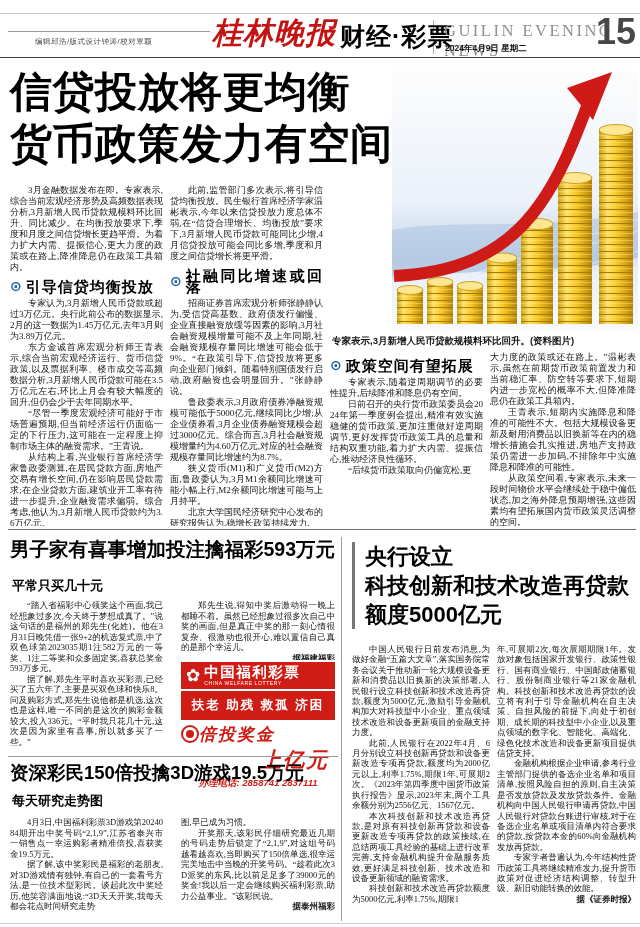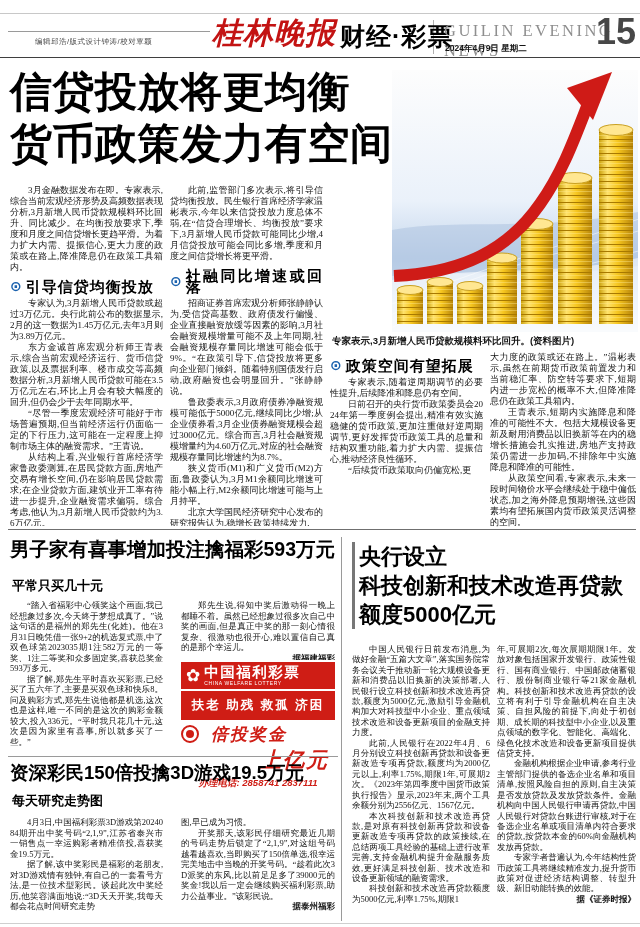--- a/index.html
+++ b/index.html
@@ -61,35 +61,35 @@
   
   .ad{position:absolute;left:181px;top:662px;width:154px;
       font-family:"Liberation Sans","DejaVu Sans",sans-serif;}
   .ad-bar1{background:#cf1d15;color:#fff;display:flex;align-items:center;gap:4px;
            padding:2px 5px;height:27px;box-sizing:border-box;}
   .ad-logo{font-size:17px;line-height:1;}
   .ad-brand{font-size:14.5px;font-weight:900;letter-spacing:1.5px;line-height:15px;white-space:nowrap;}
   .ad-brand-en{font-size:5px;letter-spacing:.6px;line-height:6px;white-space:nowrap;}
   .ad-bar2{background:#cf1d15;color:#fff;font-weight:900;font-size:12.5px;text-align:center;
            letter-spacing:2px;padding:6px 0;margin-top:2px;}
-  .ad-promo{display:flex;align-items:flex-start;gap:12px;margin-top:3px;}
+  .ad-promo{display:flex;align-items:flex-start;gap:0;margin-top:3px;}
   .ad-seal{width:18px;height:18px;border:2px solid #cf1d15;border-radius:50%;flex:none;
            margin-top:2px;position:relative;box-sizing:border-box;}
   .ad-seal::after{content:"";position:absolute;inset:3px;border-radius:50%;background:#cf1d15;}
   .ad-promo-lines{flex:1;}
   .ad-promo1{color:#cf1d15;font-size:17px;font-weight:900;font-style:italic;letter-spacing:2px;}
   .ad-promo2{color:#cf1d15;font-size:21px;font-weight:900;font-style:italic;letter-spacing:2px;
              text-align:right;padding-right:6px;}
   .ad-phone{color:#cf1d15;font-size:9.5px;font-style:italic;font-weight:bold;margin-top:3px;
             text-align:center;white-space:nowrap;}
 
   
   #bank-head{position:absolute;left:352px;top:542px;width:282px;margin:0;font-size:22px;
              line-height:29px;font-weight:900;color:#000;border-left:3px solid #777;
-             padding-left:4px;box-sizing:border-box;
+             padding-left:10px;box-sizing:border-box;
              font-family:"Liberation Sans","DejaVu Sans",sans-serif;}
   #bk-c1{left:352px;top:644px;width:138px;height:266px;}
   #bk-c2{left:497px;top:644px;width:139px;height:266px;}
 </style>
 </head>
 <body>
 
 <div class="page">
 
   <div class="rule" style="left:0;top:13px;width:640px;height:1px;background:#c8c8c8;"></div>

